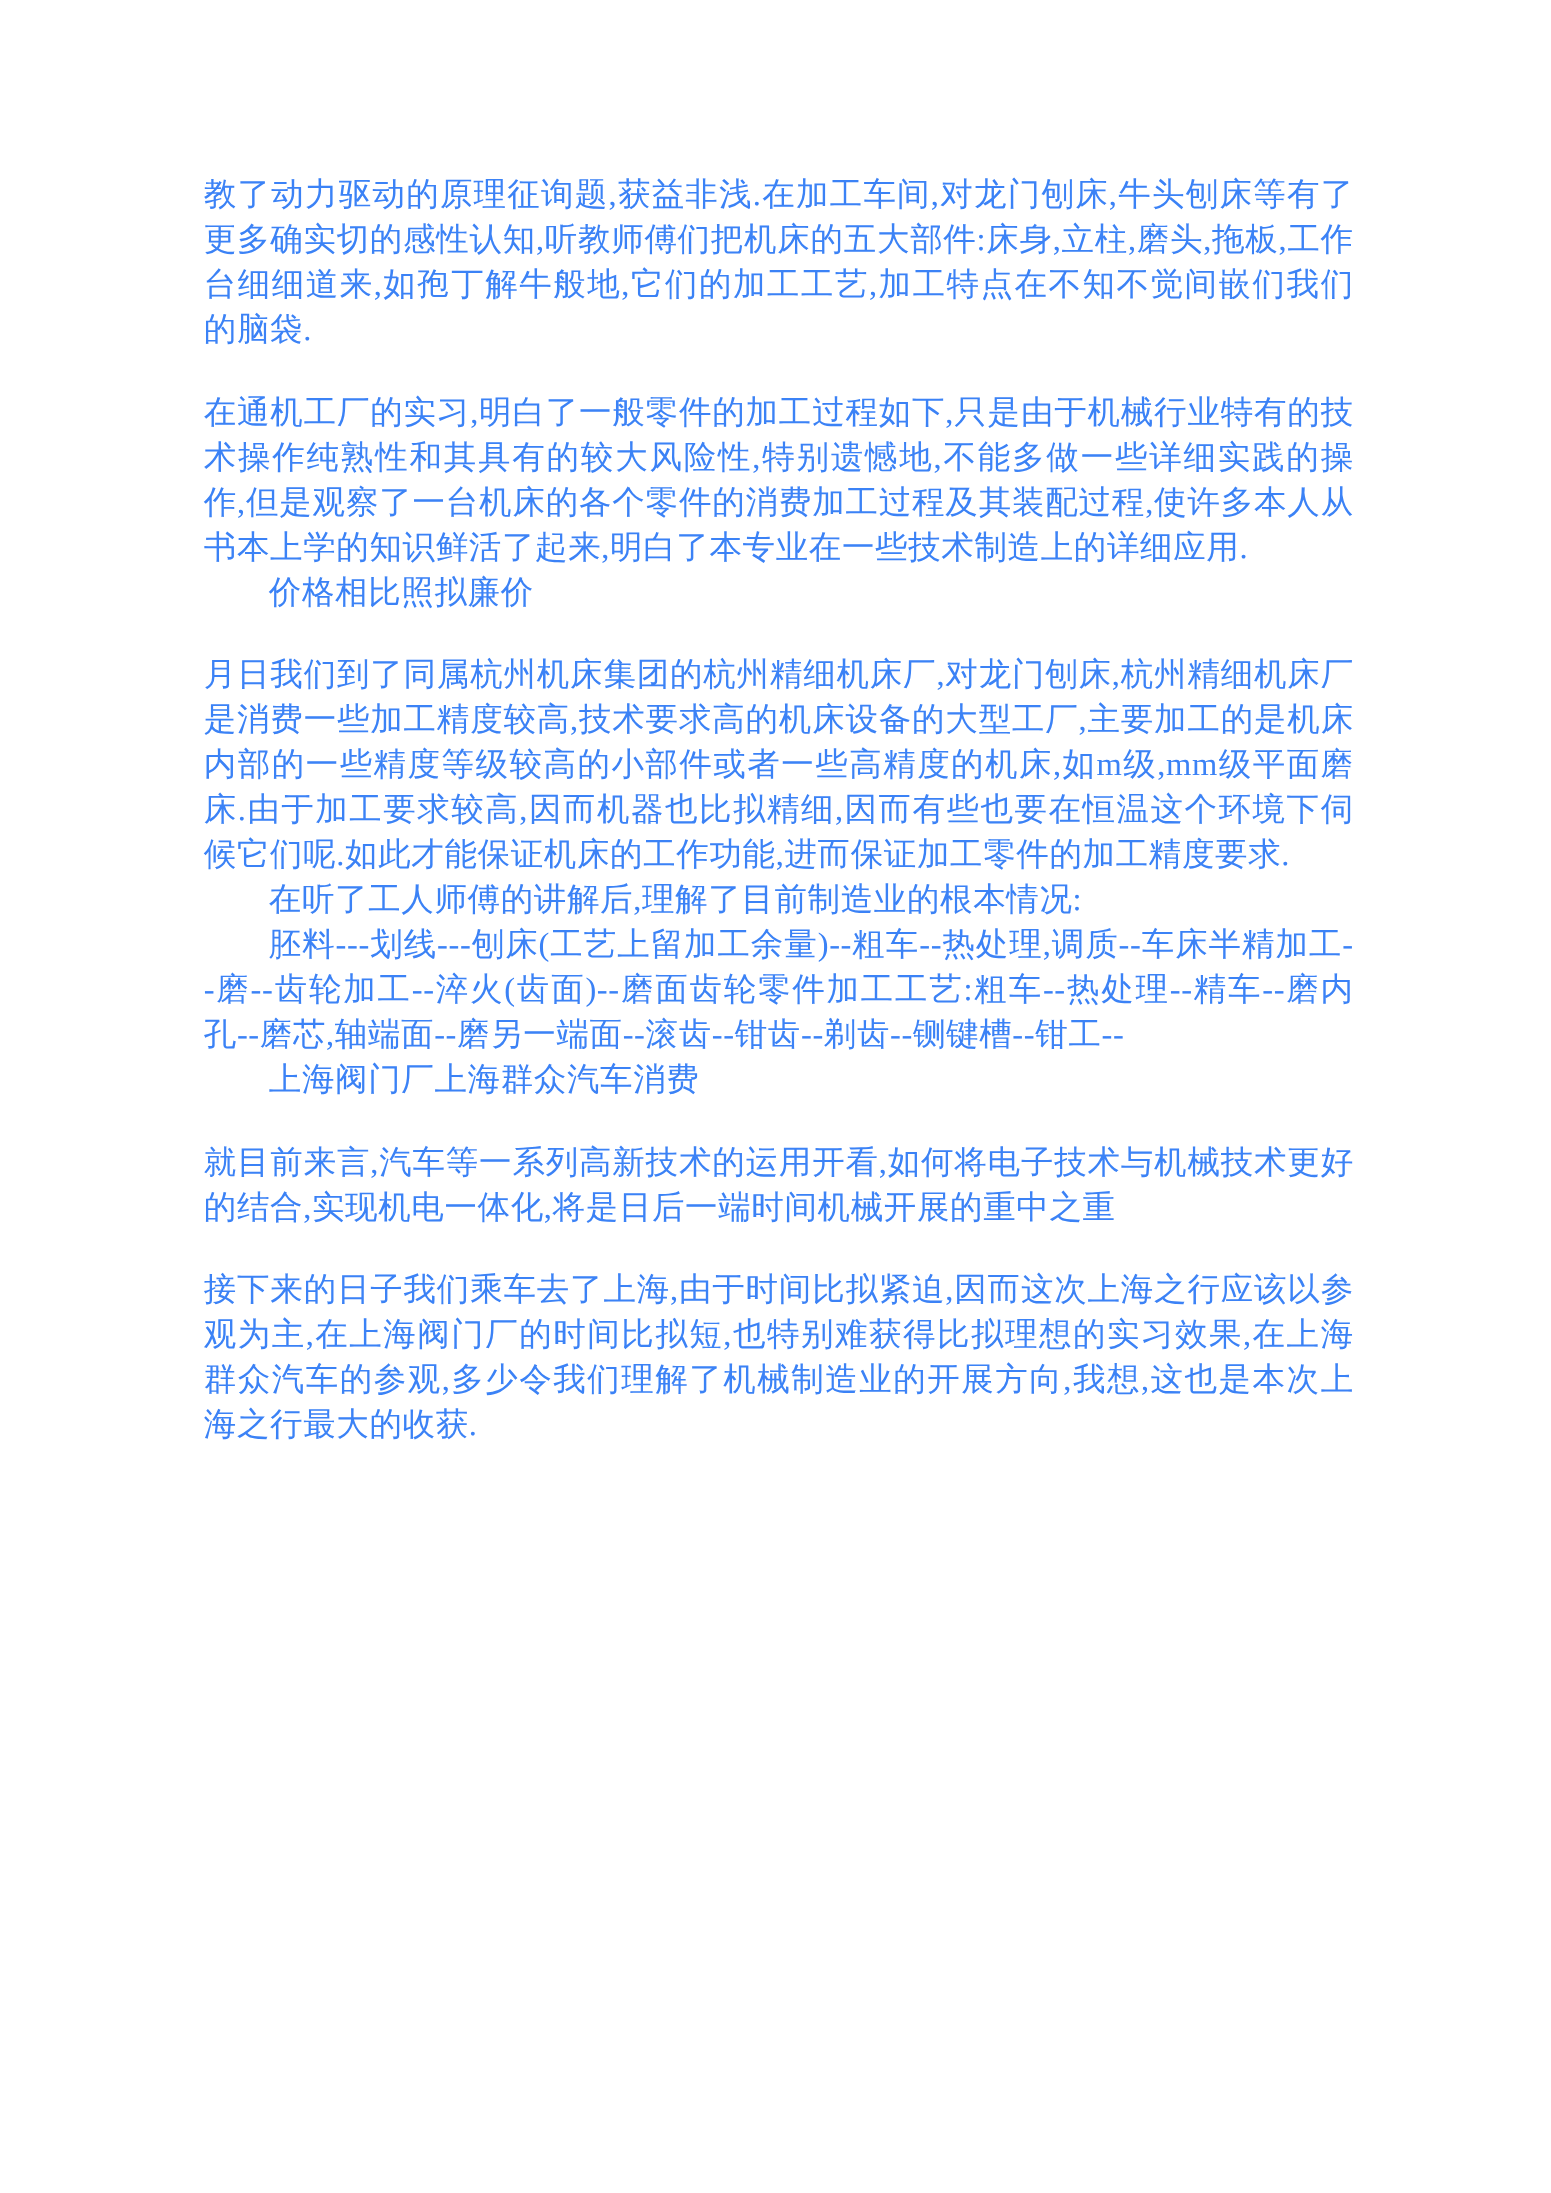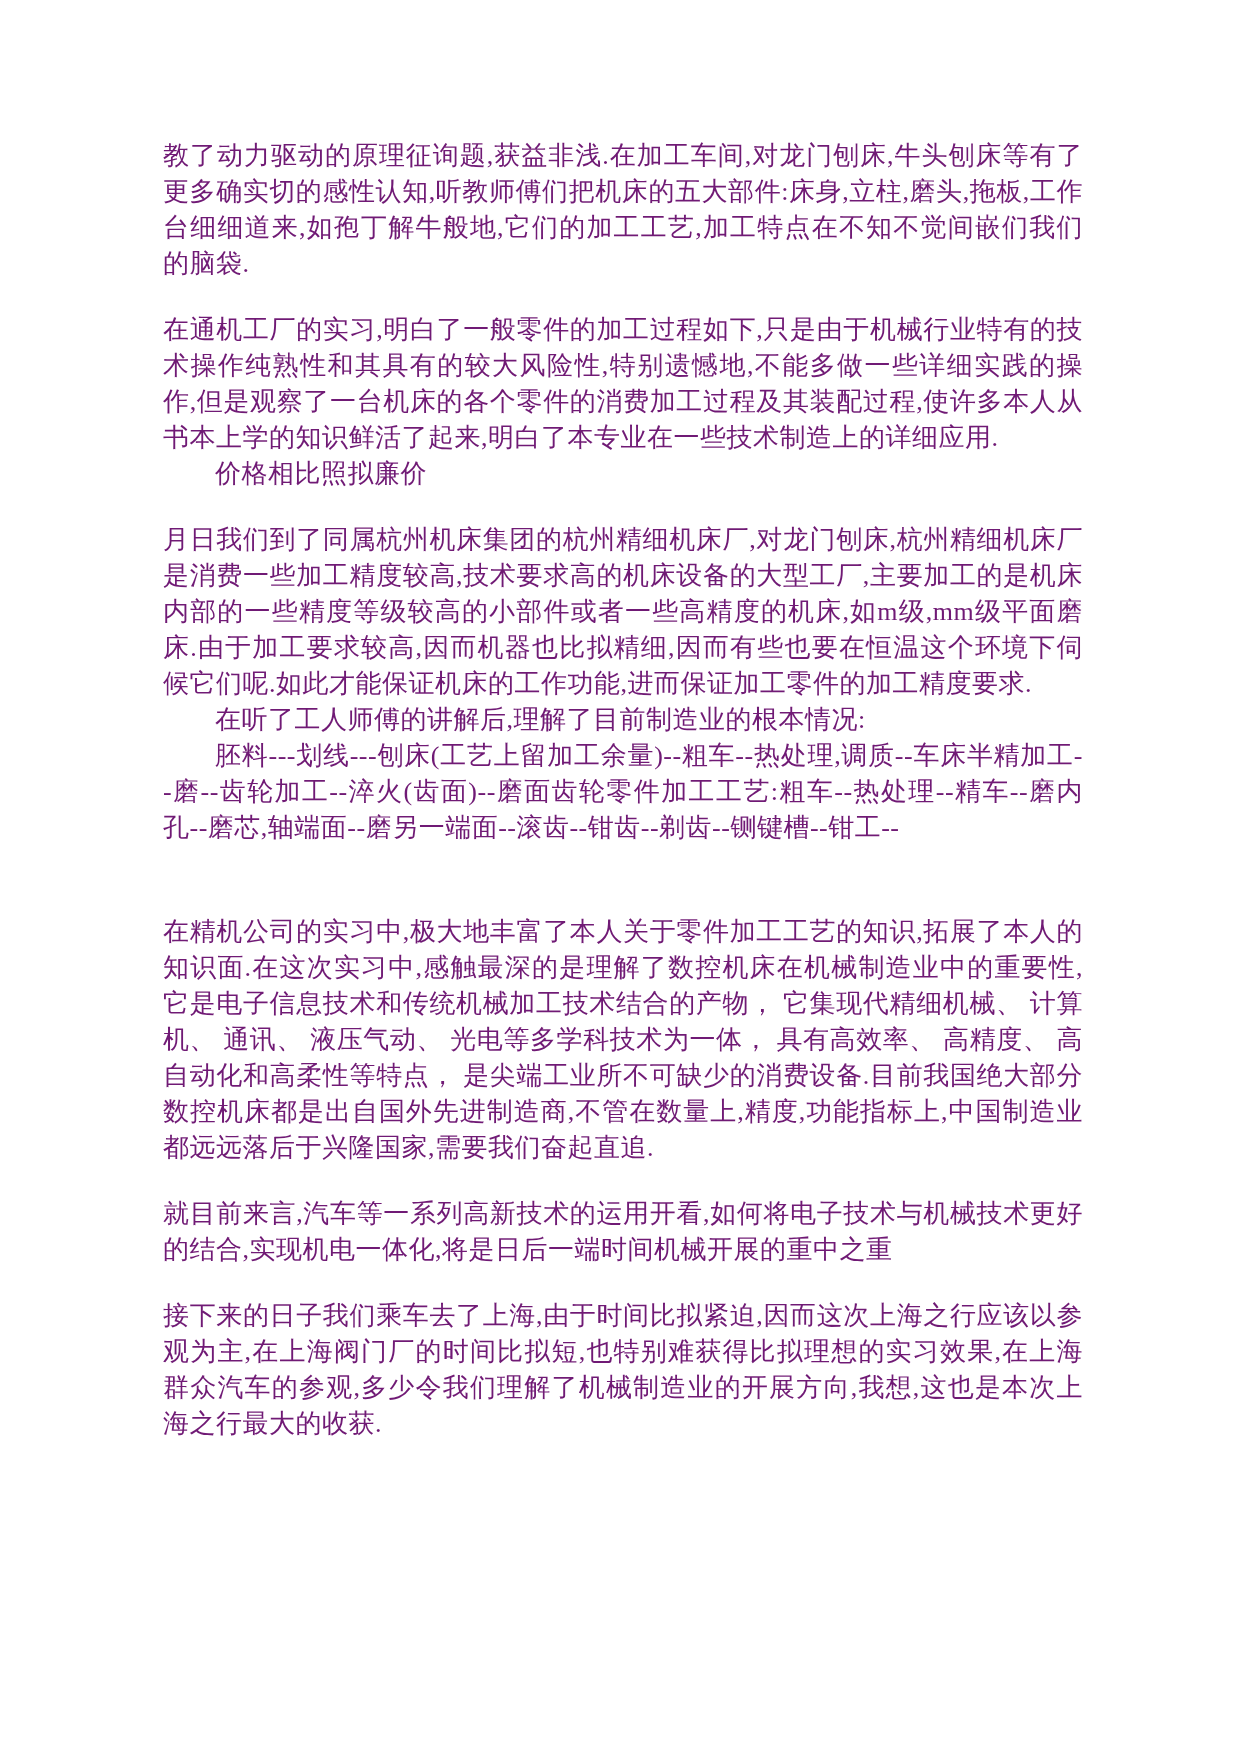--- a/index.html
+++ b/index.html
@@ -15,21 +15,21 @@
     box-sizing: border-box;
     padding: 138px 158px 120px 163px;
     overflow: hidden;
   }
   .doc-body p {
     margin: 0;
     padding: 0;
     font-family: "Liberation Serif", "DejaVu Serif", serif;
     font-size: 26px;
     line-height: 36px;
-    color: #701a75;
+    color: #3b82f6;
     text-align: justify;
     letter-spacing: 0.5px;
     word-break: break-all;
   }
   .doc-body p.indent {
     text-indent: 2em;
   }
   .doc-body p.gap-1 {
     margin-top: 30px;
   }
@@ -41,17 +41,17 @@
 <body>
 
 <div class="page">
   <div class="doc-body">
       <p class="">教了动力驱动的原理征询题,获益非浅.在加工车间,对龙门刨床,牛头刨床等有了更多确实切的感性认知,听教师傅们把机床的五大部件:床身,立柱,磨头,拖板,工作台细细道来,如孢丁解牛般地,它们的加工工艺,加工特点在不知不觉间嵌们我们的脑袋.</p>
       <p class=" gap-1">在通机工厂的实习,明白了一般零件的加工过程如下,只是由于机械行业特有的技术操作纯熟性和其具有的较大风险性,特别遗憾地,不能多做一些详细实践的操作,但是观察了一台机床的各个零件的消费加工过程及其装配过程,使许多本人从书本上学的知识鲜活了起来,明白了本专业在一些技术制造上的详细应用.</p>
       <p class="indent">价格相比照拟廉价</p>
       <p class=" gap-1">月日我们到了同属杭州机床集团的杭州精细机床厂,对龙门刨床,杭州精细机床厂是消费一些加工精度较高,技术要求高的机床设备的大型工厂,主要加工的是机床内部的一些精度等级较高的小部件或者一些高精度的机床,如m级,mm级平面磨床.由于加工要求较高,因而机器也比拟精细,因而有些也要在恒温这个环境下伺候它们呢.如此才能保证机床的工作功能,进而保证加工零件的加工精度要求.</p>
       <p class="indent">在听了工人师傅的讲解后,理解了目前制造业的根本情况:</p>
       <p class="indent">胚料---划线---刨床(工艺上留加工余量)--粗车--热处理,调质--车床半精加工--磨--齿轮加工--淬火(齿面)--磨面齿轮零件加工工艺:粗车--热处理--精车--磨内孔--磨芯,轴端面--磨另一端面--滚齿--钳齿--剃齿--铡键槽--钳工--</p>
-      <p class=" gap-2">在精机公司的实习中,极大地丰富了本人关于零件加工工艺的知识,拓展了本人的知识面.在这次实习中,感触最深的是理解了数控机床在机械制造业中的重要性,它是电子信息技术和传统机械加工技术结合的产物， 它集现代精细机械、 计算机、 通讯、 液压气动、 光电等多学科技术为一体， 具有高效率、 高精度、 高自动化和高柔性等特点， 是尖端工业所不可缺少的消费设备.目前我国绝大部分数控机床都是出自国外先进制造商,不管在数量上,精度,功能指标上,中国制造业都远远落后于兴隆国家,需要我们奋起直追.</p>
+      <p class="indent">上海阀门厂上海群众汽车消费</p>
       <p class=" gap-1">就目前来言,汽车等一系列高新技术的运用开看,如何将电子技术与机械技术更好的结合,实现机电一体化,将是日后一端时间机械开展的重中之重</p>
       <p class=" gap-1">接下来的日子我们乘车去了上海,由于时间比拟紧迫,因而这次上海之行应该以参观为主,在上海阀门厂的时间比拟短,也特别难获得比拟理想的实习效果,在上海群众汽车的参观,多少令我们理解了机械制造业的开展方向,我想,这也是本次上海之行最大的收获.</p>
     </div>
 </div>
 
 </body></html>

